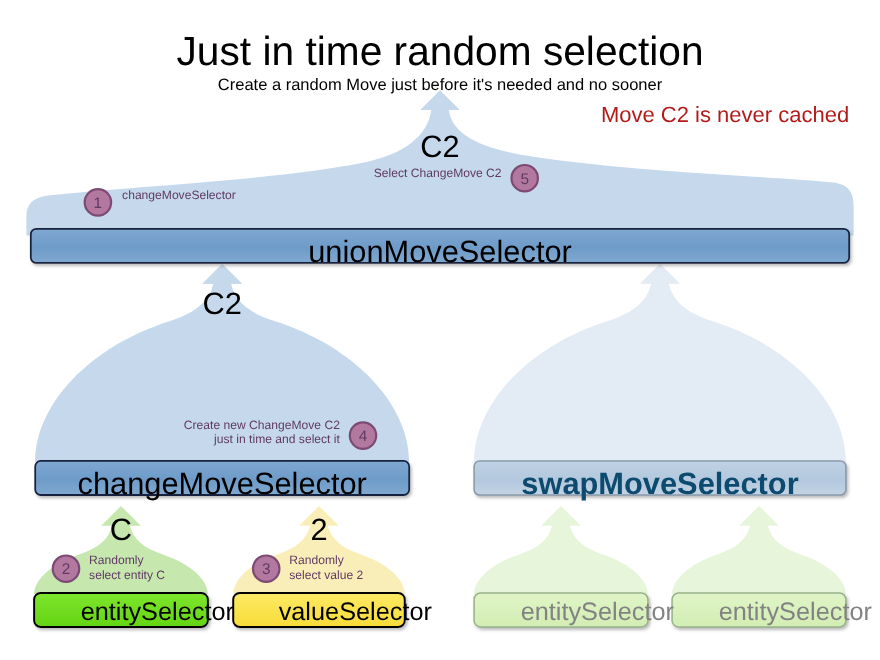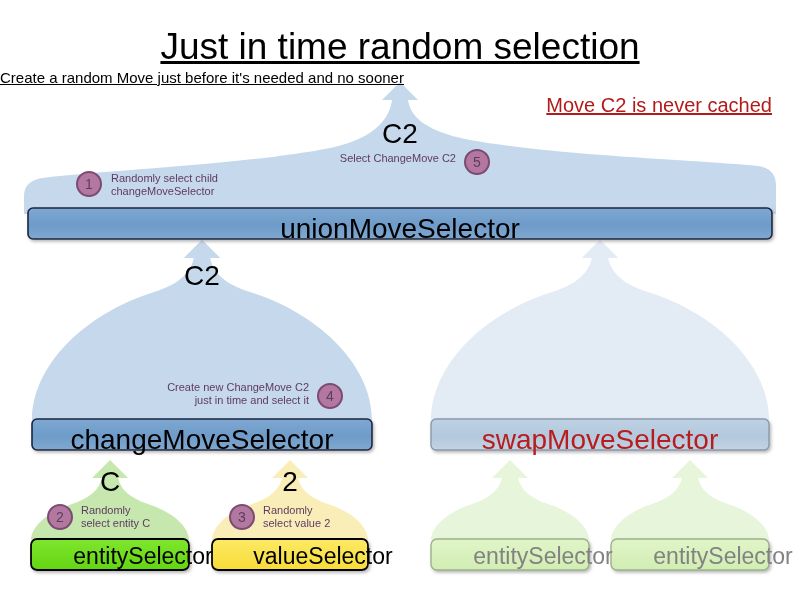--- a/index.html
+++ b/index.html
@@ -22,52 +22,52 @@
   svg.layer {
     position: absolute;
     left: 0; top: 0;
     width: 800px;
     height: 600px;
   }
   .txt {
     position: absolute;
     white-space: pre;
     line-height: 1.12;
-    text-decoration: underline;
   }
   
   #title {
     left: 0; top: 26px;
     width: 800px;
     text-align: center;
     font-size: 37px;
     color: #000000;
   }
   #subtitle {
     left: 0; top: 70px;
     width: 800px;
+    text-align: center;
     font-size: 15px;
     color: #000000;
   }
   #warning {
     left: 0; top: 94px;
     width: 772px;
     text-align: right;
     font-size: 20px;
     color: #b31b1b;
   }
   
   .bar-label {
     position: absolute;
     text-align: center;
     font-size: 28px;
     color: #000000;
     pointer-events: none;
   }
-  .bar-label.faded { color: #b91c1c; }
+  .bar-label.faded { color: #0c4a6e; font-weight: bold; }
   .leaf-label {
     position: absolute;
     text-align: center;
     font-size: 23px;
     color: #000000;
     pointer-events: none;
     padding-left: 33px;
   }
   .leaf-label.faded { color: #828282; }
   
@@ -265,21 +265,20 @@
   <div class="bar-label" style="left:32px; top:424px; width:340px;">changeMoveSelector</div>
   <div class="bar-label faded" style="left:431px; top:424px; width:338px;">swapMoveSelector</div>
 
   <div class="leaf-label" style="left:31px; top:543px; width:158px;">entitySelector</div>
   <div class="leaf-label" style="left:212px; top:543px; width:156px;">valueSelector</div>
   <div class="leaf-label faded" style="left:431px; top:543px; width:158px;">entitySelector</div>
   <div class="leaf-label faded" style="left:611px; top:543px; width:158px;">entitySelector</div>
 
   <div class="step-badge" style="left:76px; top:171px;">1</div>
   <div class="ann-text left" style="left:111px; top:172px; width:200px;">
-    <div>Randomly select child</div>
     <div>changeMoveSelector</div>
   </div>
 
   <div class="step-badge" style="left:464px; top:149px;">5</div>
   <div class="ann-text right" style="left:260px; top:152px; width:196px;">
     <div>Select ChangeMove C2</div>
   </div>
 
   <div class="step-badge" style="left:317px; top:383px;">4</div>
   <div class="ann-text right" style="left:105px; top:381px; width:204px;">

